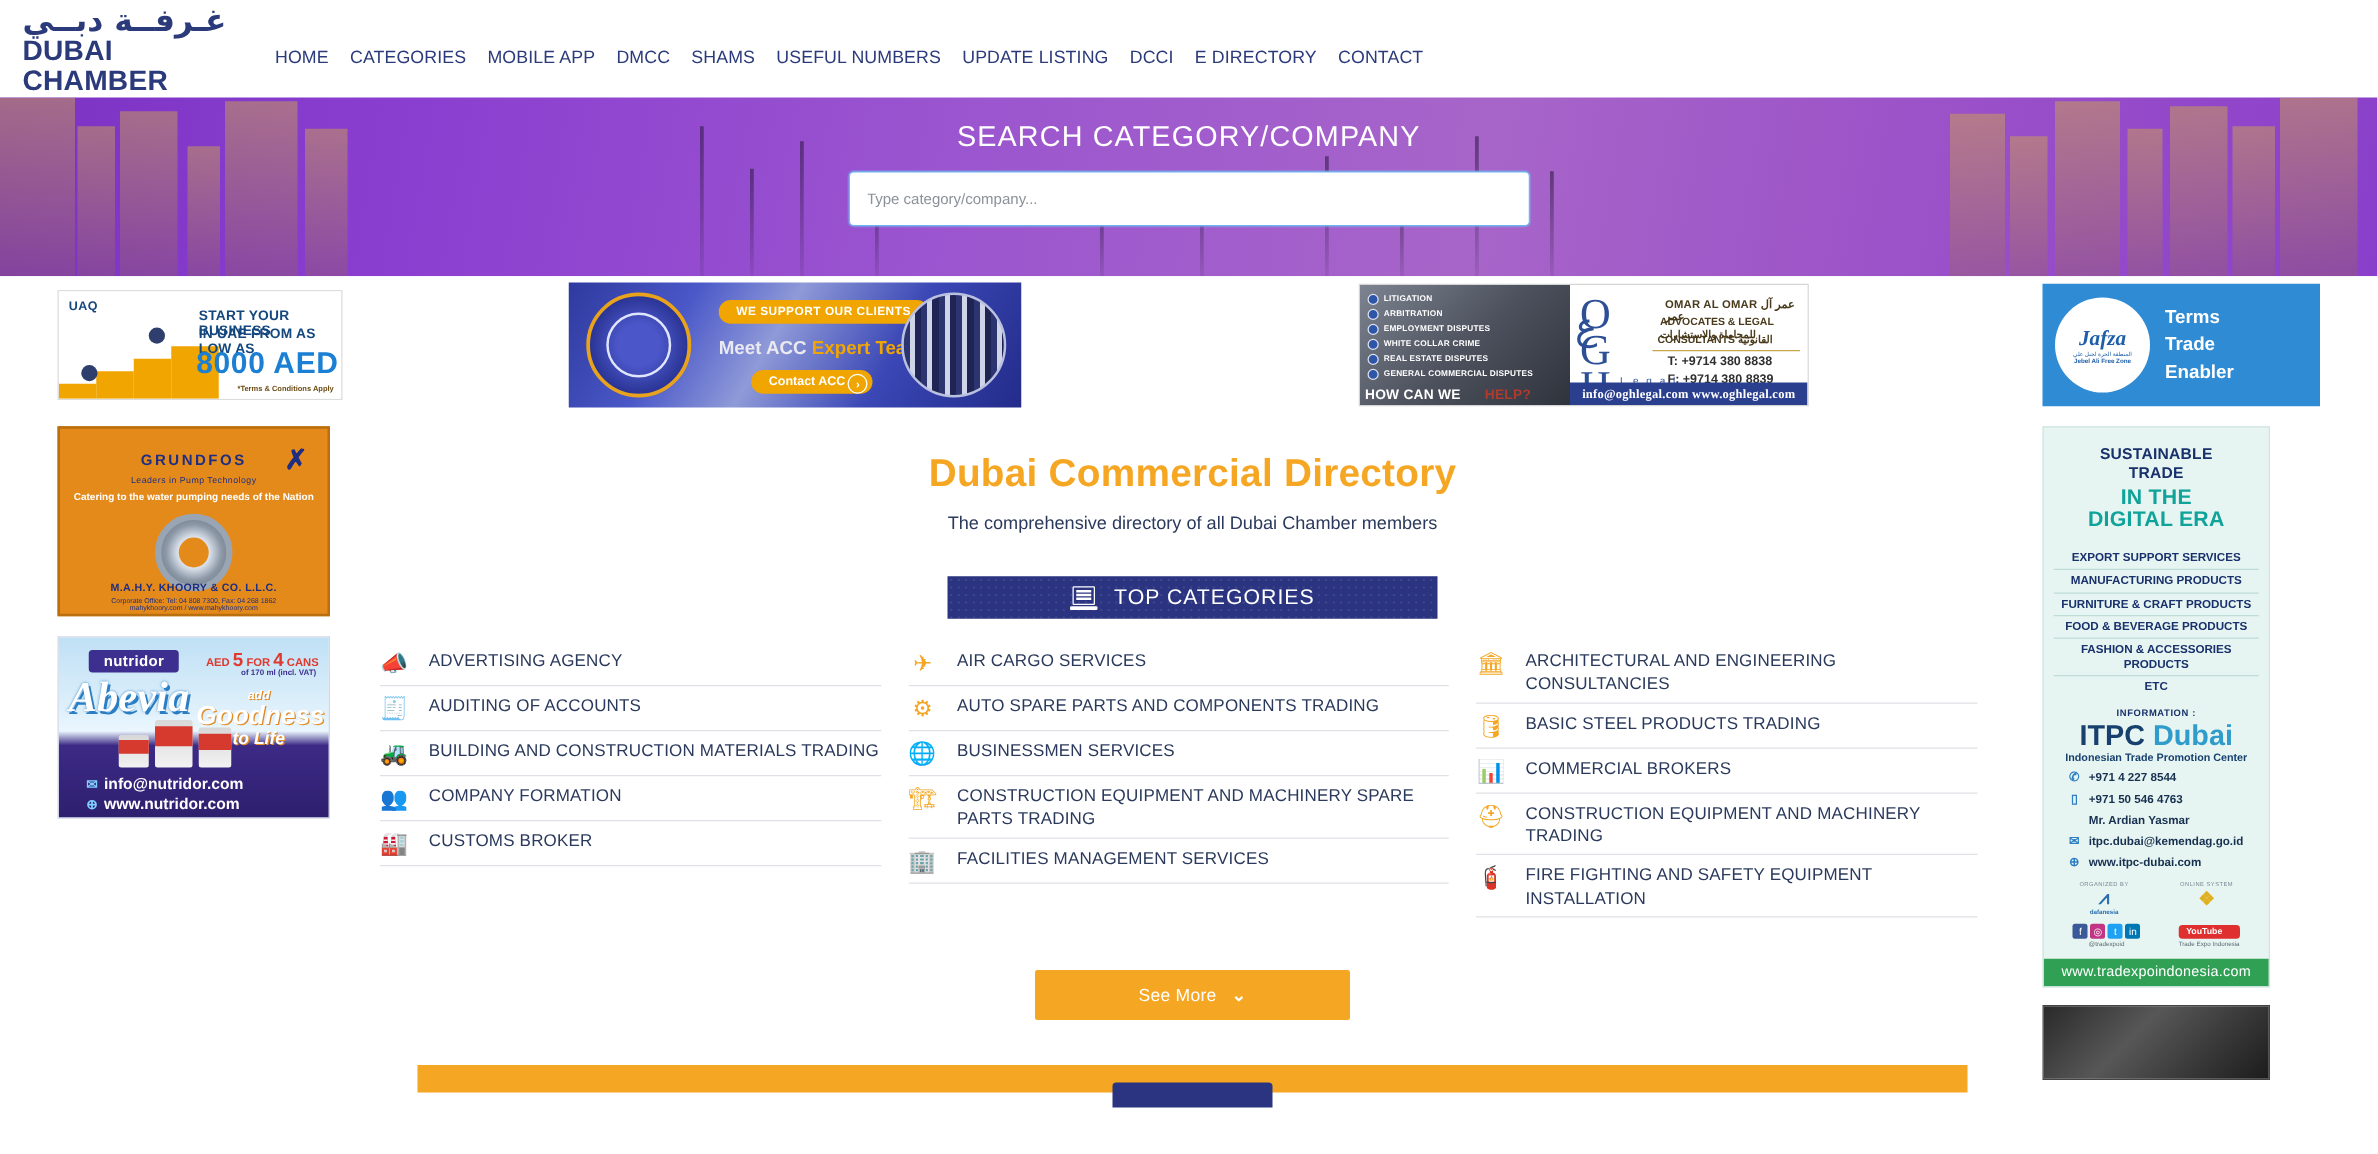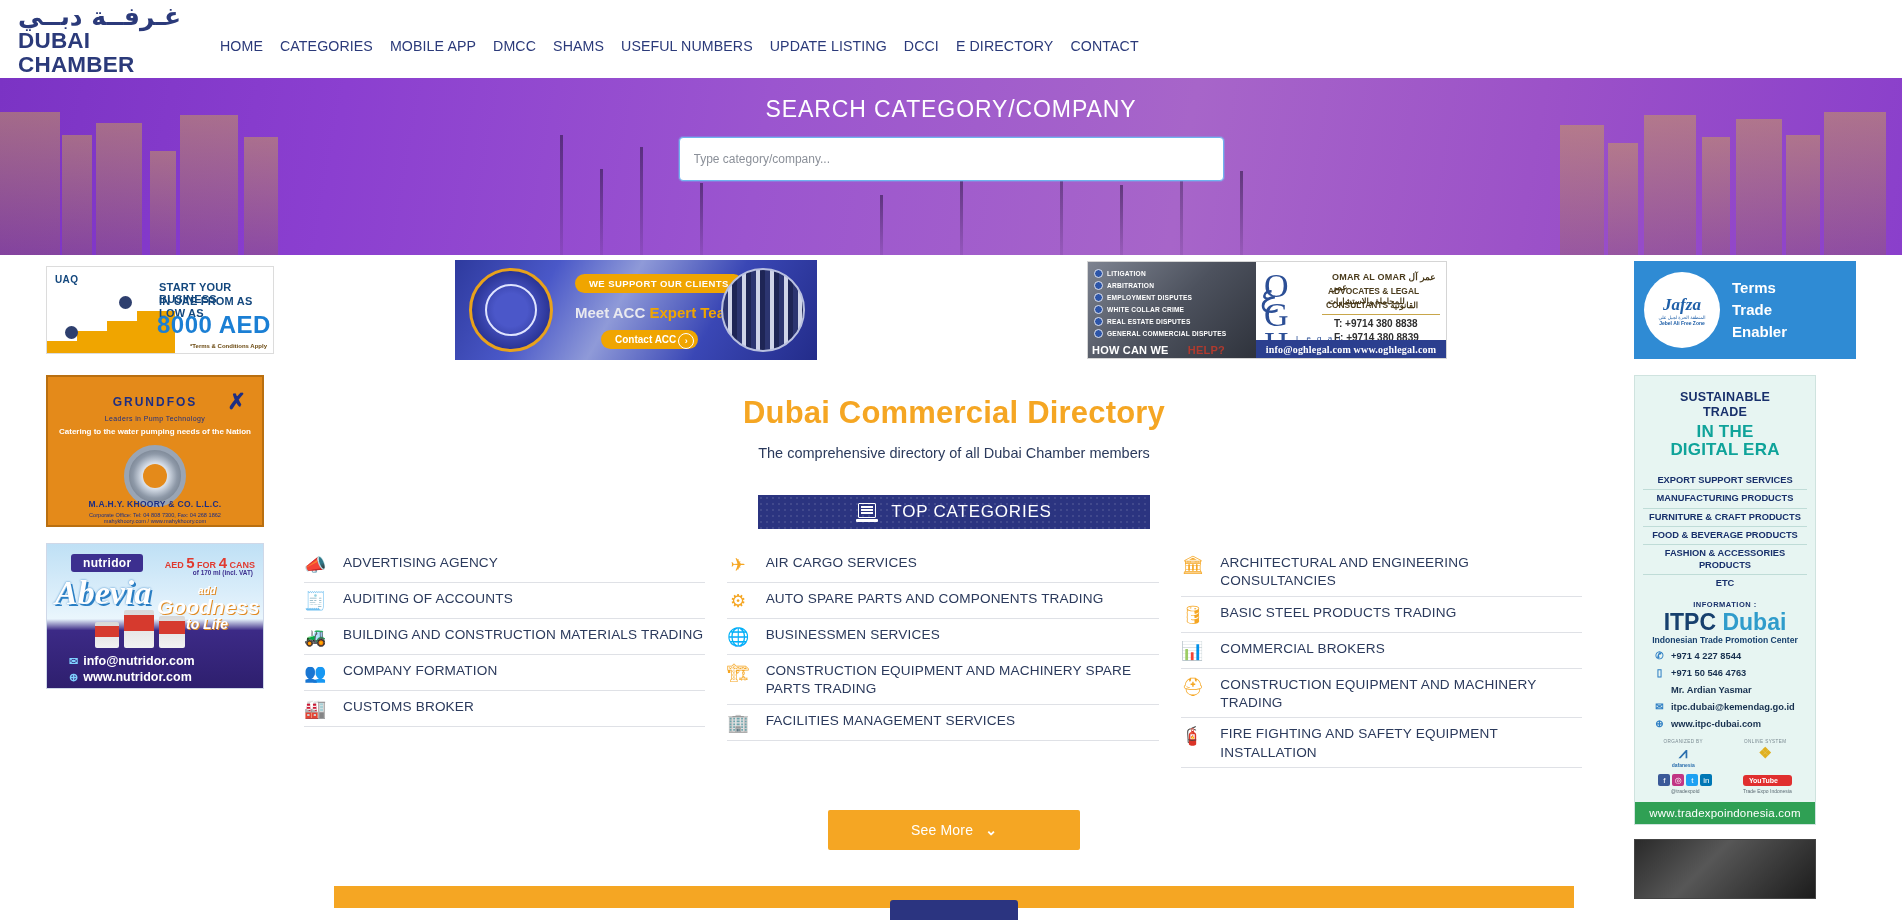--- a/index.html
+++ b/index.html
@@ -55,21 +55,21 @@
   .nav a {
     font-size: 14.2px;
     color: #2b3a7a;
     text-decoration: none;
     letter-spacing: 0.1px;
     white-space: nowrap;
   }
 
   
   .hero {
-    height: 177px;
+    height: 143px;
     position: relative;
     overflow: hidden;
     background:
       linear-gradient(100deg, #7b33c4 0%, #8b3fd0 18%, #9b55cf 40%, #a765c9 62%, #9c52c8 80%, #8a3fcb 100%);
   }
   .hero-bldg {
     position: absolute; bottom: 0;
     background: linear-gradient(180deg, rgba(210,170,70,0.55), rgba(150,110,45,0.30));
     opacity: 0.85;
   }

